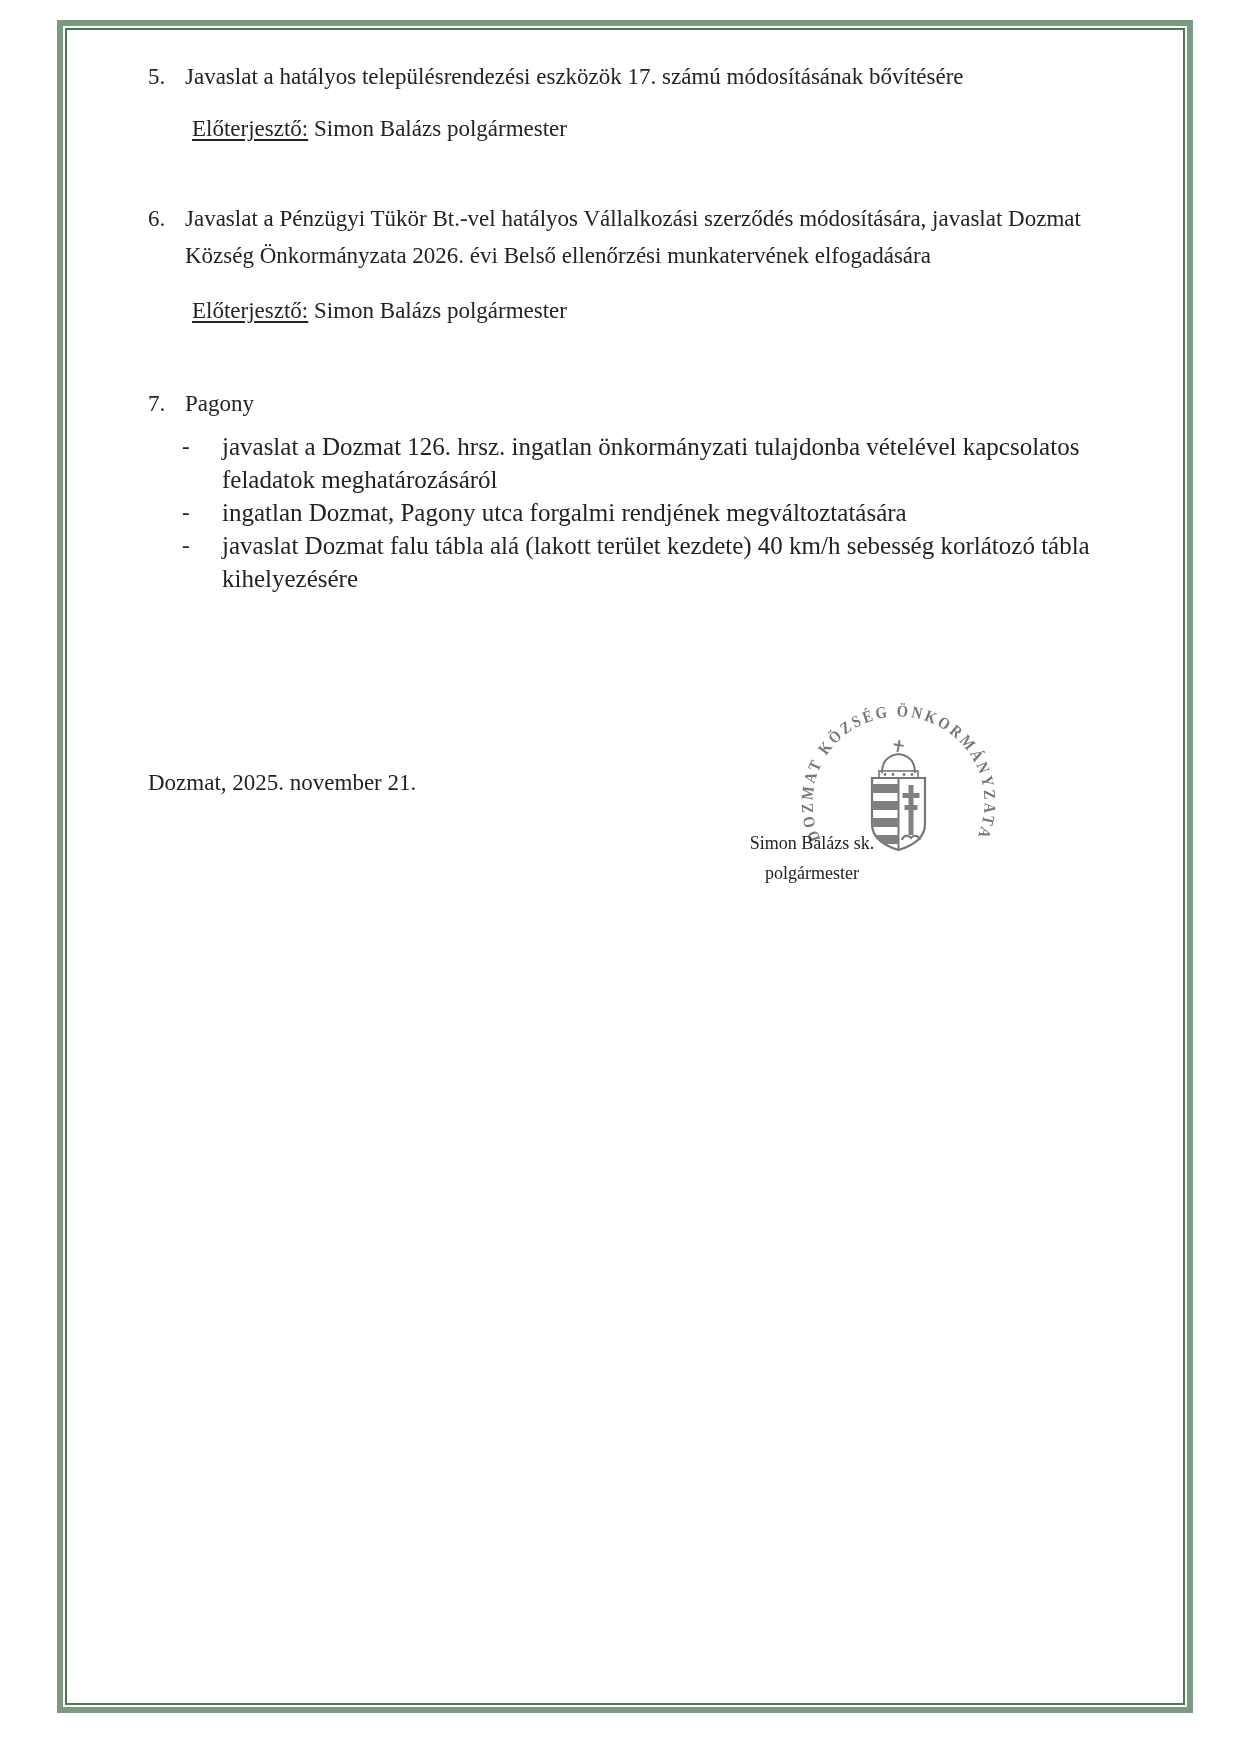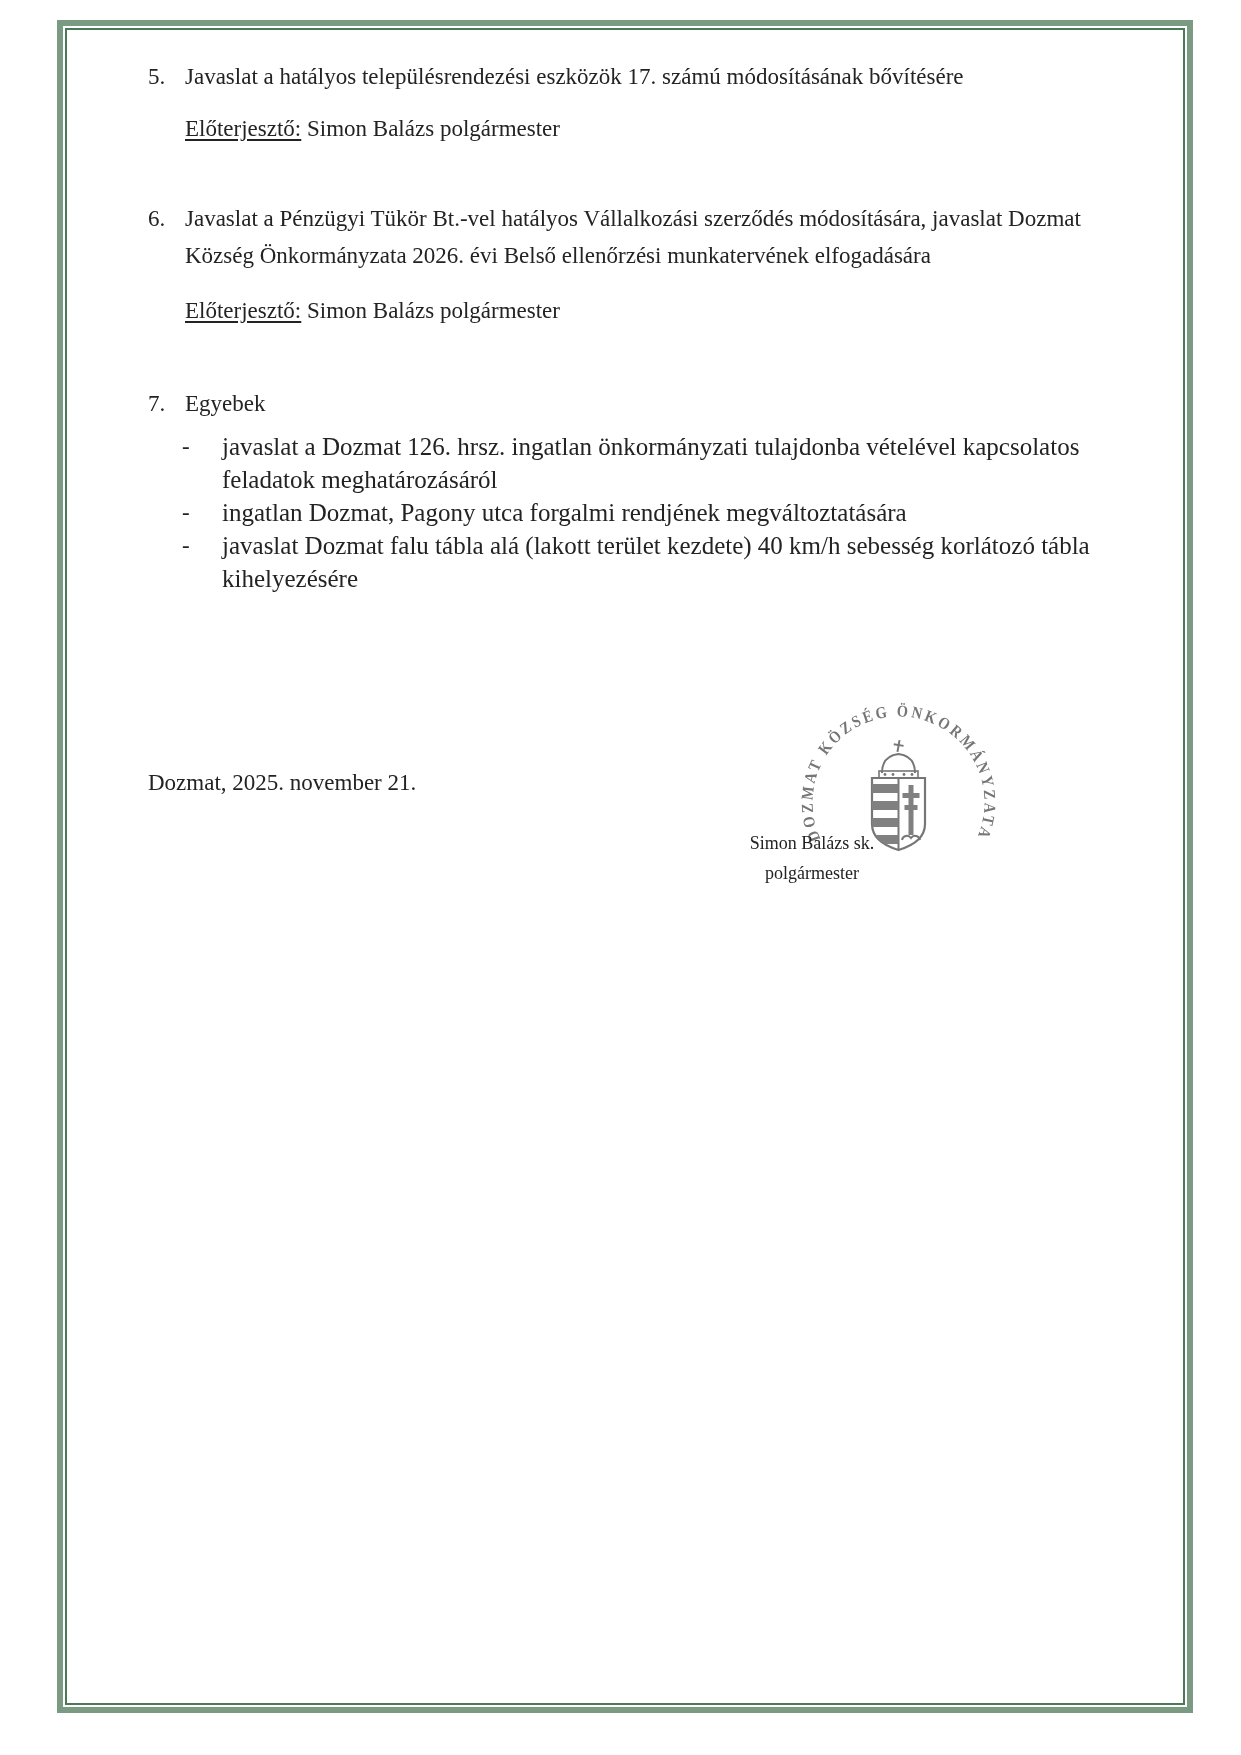--- a/index.html
+++ b/index.html
@@ -13,21 +13,21 @@
     border:6px solid var(--border-outer,#7a9b82);box-sizing:border-box;
   }
   .frame-inner{
     position:absolute;inset:2px;border:2px solid var(--border-inner,#4a7a55);
   }
   .content{position:absolute;left:0;top:0;width:1241px;height:1755px;}
   .row{position:absolute;left:148px;display:flex;align-items:flex-start;}
   .num{width:37px;flex:none;font-size:23px;line-height:37px;}
   .txt{width:950px;font-size:23px;line-height:37px;}
   .presenter{position:absolute;left:185px;font-size:23px;line-height:37px;}
-  .presenter .u{text-decoration:underline;text-underline-offset:3px;}
+  .presenter .u{text-decoration:underline;text-underline-offset:3px;margin-left:7px;}
   .bullets{position:absolute;left:182px;top:430px;width:950px;}
   .bullet-row{display:flex;align-items:flex-start;}
   .bullet-marker{width:40px;flex:none;font-size:23px;line-height:33px;}
   .bullet-text{width:910px;font-size:25px;line-height:33px;}
   .paragraph{
     position:absolute;left:148px;top:636px;width:960px;
     font-size:23px;line-height:37px;text-align:justify;
   }
   .dateline{position:absolute;left:148px;top:764px;font-size:23px;line-height:37px;}
   .stamp{position:absolute;left:796px;top:700px;opacity:0.85;}
@@ -59,21 +59,21 @@
   <div class="row" style="top:200px">
     <span class="num">6.</span>
     <span class="txt">Javaslat a Pénzügyi Tükör Bt.-vel hatályos Vállalkozási szerződés módosítására, javaslat Dozmat Község Önkormányzata 2026. évi Belső ellenőrzési munkatervének elfogadására</span>
   </div>
   <div class="presenter" style="top:292px">
     <span class="u">Előterjesztő:</span><span> Simon Balázs polgármester</span>
   </div>
 
   <div class="row" style="top:385px">
     <span class="num">7.</span>
-    <span class="txt">Egyebek</span>
+    <span class="txt">Pagony</span>
   </div>
 
   <div class="bullets">
     <div class="bullet-row">
       <span class="bullet-marker">-</span>
       <span class="bullet-text">javaslat a Dozmat 126. hrsz. ingatlan önkormányzati tulajdonba vételével kapcsolatos feladatok meghatározásáról</span>
     </div>
     <div class="bullet-row">
       <span class="bullet-marker">-</span>
       <span class="bullet-text">ingatlan Dozmat, Pagony utca forgalmi rendjének megváltoztatására</span>

